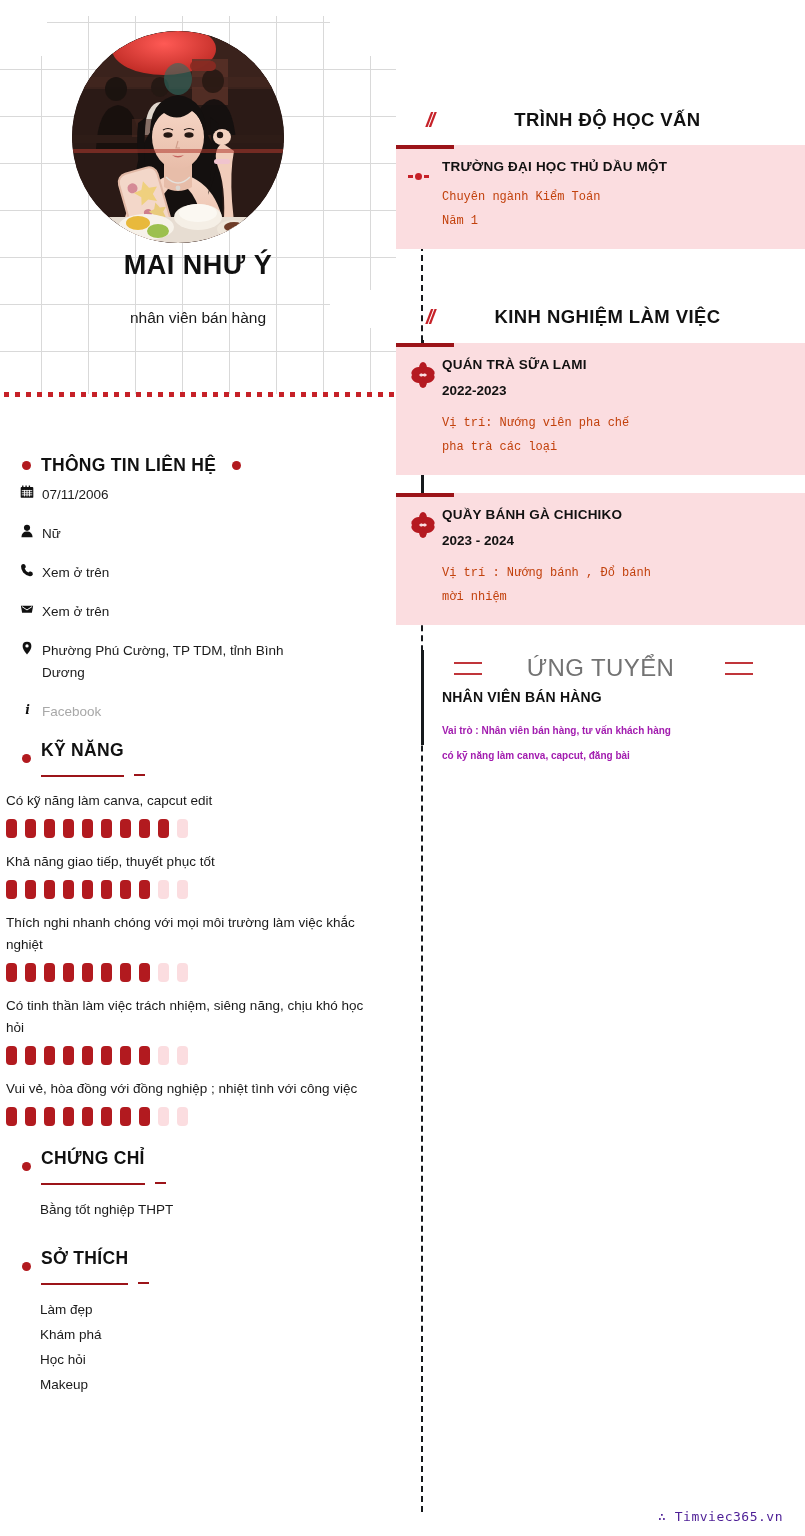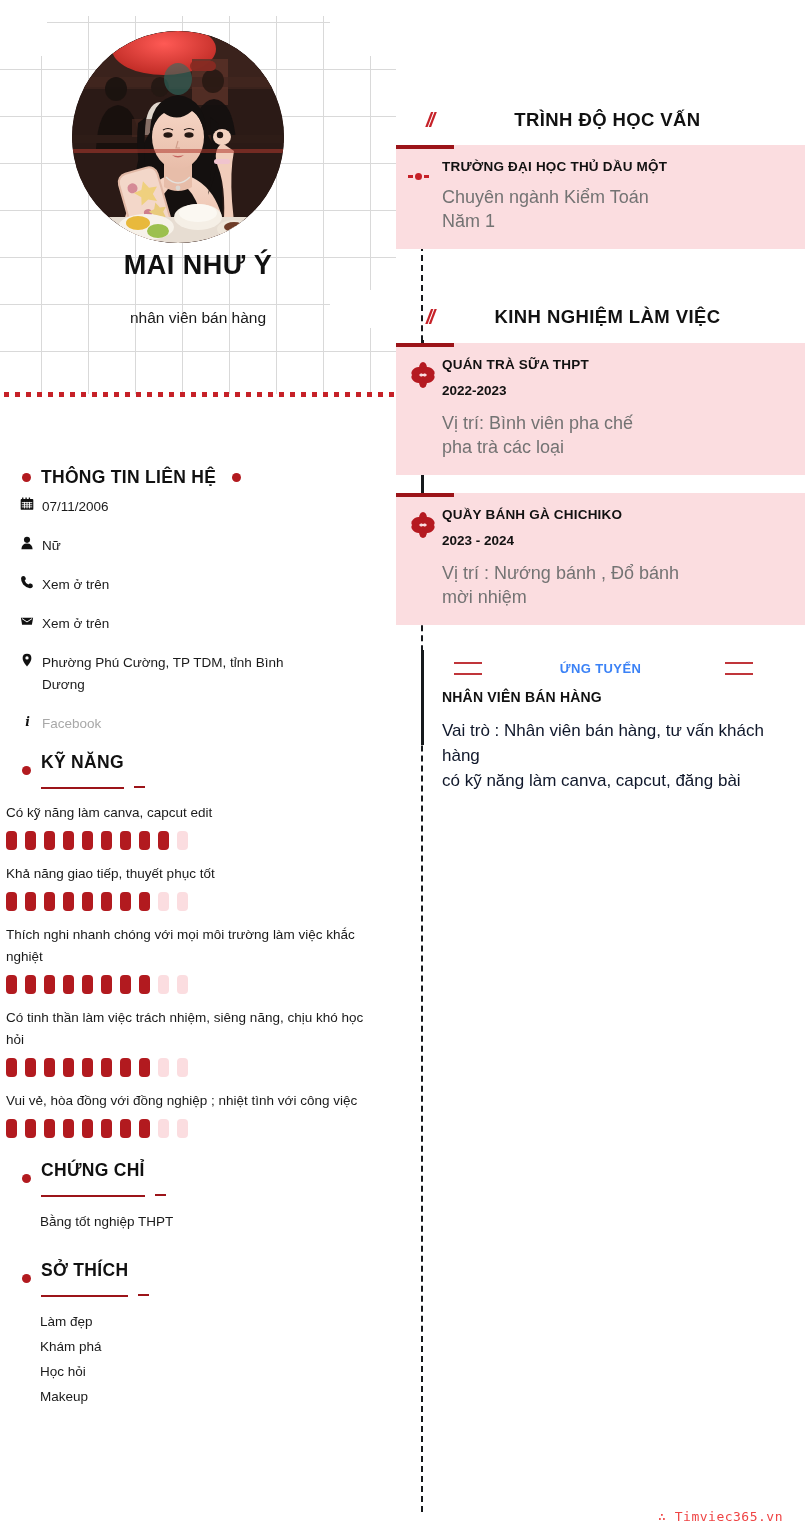--- a/index.html
+++ b/index.html
@@ -102,21 +102,20 @@
     left: 0;
     top: 455px;
     width: 396px;
   }
   .sec-head {
     display: flex;
     align-items: center;
     gap: 10px;
     padding-left: 22px;
     margin-bottom: 8px;
-    margin-top: 12px;
   }
   .bullet-dot {
     width: 9px; height: 9px;
     border-radius: 50%;
     background: #b21a1f;
     flex: none;
   }
   .sec-title {
     font-size: 17.5px;
     font-weight: bold;
@@ -254,23 +253,24 @@
     color: #111111;
     margin-bottom: 11px;
   }
   .card-date {
     font-size: 13.5px;
     font-weight: bold;
     color: #111111;
     margin-bottom: 13px;
   }
   .card-line {
-    font-size: 18px;
+    font-size: 12px;
     line-height: 24px;
-    color: #737373;
+    color: #c2410c;
+    font-family: Liberation Mono, monospace;
   }
 
   .flower {
     position: absolute;
     left: 13px;
     top: 18px;
     width: 28px;
     height: 28px;
   }
   .edu-marker {
@@ -294,46 +294,47 @@
   .dbl-line {
     position: absolute;
     width: 28px;
     height: 9px;
     border-top: 2.5px solid #c0353a;
     border-bottom: 2.5px solid #c0353a;
   }
   .dbl-line.l { left: 58px; }
   .dbl-line.r { right: 52px; }
   .apply-title {
-    font-size: 13px;
-    font-weight: bold;
+    font-size: 24px;
+    font-weight: normal;
     letter-spacing: 0.4px;
-    color: #3b82f6;
+    color: #737373;
   }
   .apply-body { padding-left: 46px; padding-right: 20px; }
   .apply-role {
     font-size: 14px;
     font-weight: bold;
     letter-spacing: 0.2px;
     color: #111111;
     margin-bottom: 13px;
   }
   .apply-line {
-    font-size: 17px;
+    font-size: 10px;
     line-height: 25px;
-    color: #0f172a;
+    color: #a21caf;
+    font-weight: bold;
   }
 
   .watermark {
     position: absolute;
     right: 22px;
     bottom: 12px;
     font-family: "DejaVu Sans Mono", monospace;
     font-size: 13px;
-    color: #ef4444;
+    color: #4c1d95;
     letter-spacing: 0.5px;
   }
 </style>
 </head>
 <body>
 
 <div class="page">
 
   <div class="grid-bg"></div>
   <div class="grid-mask-tl"></div>
@@ -645,23 +646,23 @@
           <g fill="#b51a21">
             <ellipse cx="14" cy="7" rx="4" ry="6"></ellipse>
             <ellipse cx="14" cy="21" rx="4" ry="6"></ellipse>
             <ellipse cx="7.9" cy="10.5" rx="4" ry="6" transform="rotate(60 7.9 10.5)"></ellipse>
             <ellipse cx="20.1" cy="17.5" rx="4" ry="6" transform="rotate(60 20.1 17.5)"></ellipse>
             <ellipse cx="7.9" cy="17.5" rx="4" ry="6" transform="rotate(-60 7.9 17.5)"></ellipse>
             <ellipse cx="20.1" cy="10.5" rx="4" ry="6" transform="rotate(-60 20.1 10.5)"></ellipse>
           </g>
         </svg>
       </span>
-      <div class="card-title">QUÁN TRÀ SỮA THPT</div>
+      <div class="card-title">QUÁN TRÀ SỮA LAMI</div>
       <div class="card-date">2022-2023</div>
-      <div class="card-line">Vị trí: Bình viên pha chế</div>
+      <div class="card-line">Vị trí: Nướng viên pha chế</div>
       <div class="card-line">pha trà các loại</div>
     </div>
 
     <div class="card" style="margin-top:18px">
       <div class="card-topbar"></div>
       <span class="flower">
         <svg width="28" height="28" viewBox="0 0 28 28">
           <g fill="#b51a21">
             <ellipse cx="14" cy="7" rx="4" ry="6"></ellipse>
             <ellipse cx="14" cy="21" rx="4" ry="6"></ellipse>

